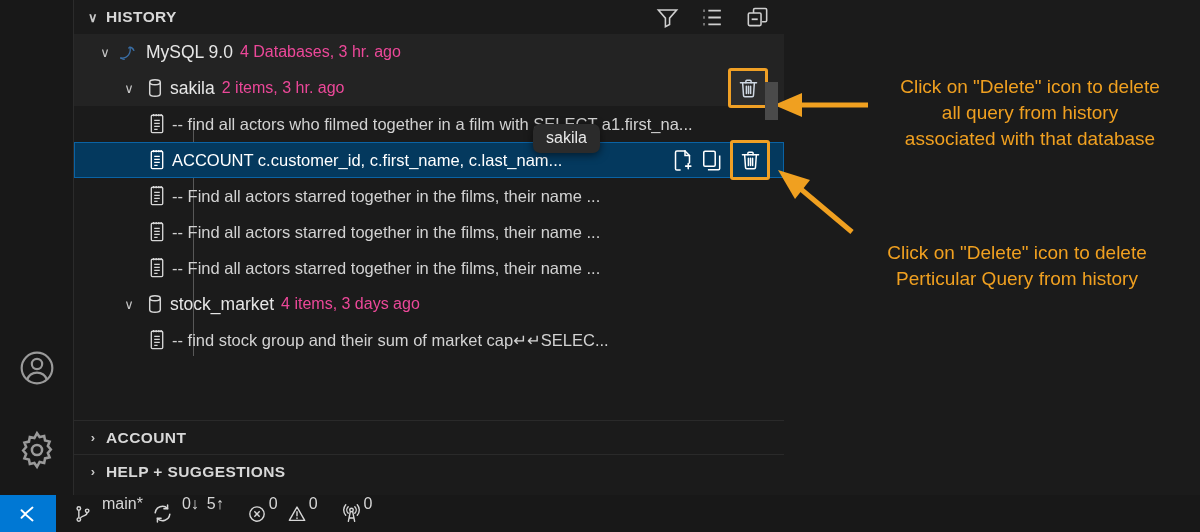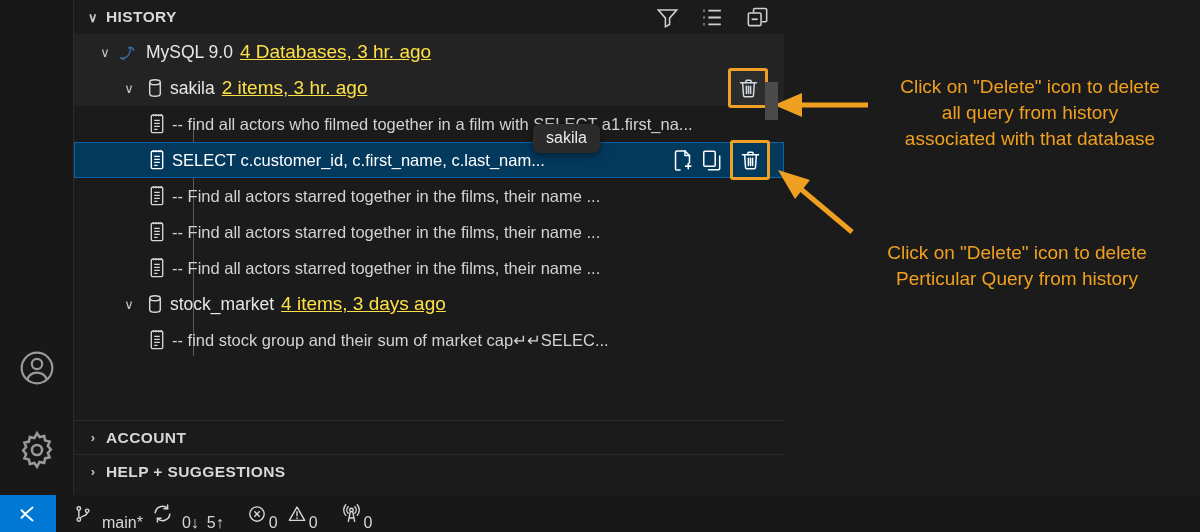--- a/index.html
+++ b/index.html
@@ -56,21 +56,21 @@
   }
   .row.conn { background: #232323; }
   .row.selected { background: #04395e; outline: 1px solid #0a63a5; outline-offset: -1px; }
 
   .twisty {
     width: 22px; height: 36px; display: flex; align-items: center; justify-content: center;
     color: #c6c6c6; font-size: 13px; flex: 0 0 22px;
   }
   .row-icon { width: 30px; display:flex; align-items:center; justify-content:center; flex:0 0 30px; }
   .label-main { font-size: 17.5px; color: #e6e6e6; }
-  .label-sub  { font-size: 19px; color: #fde047; margin-left: 7px; text-decoration: underline; }
+  .label-sub  { font-size: 16px; color: #ec4899; margin-left: 7px; }
   .query-text {
     font-size: 16.5px; color: #d2d2d2;
     overflow: hidden; text-overflow: clip;
   }
   .row.selected .query-text { color: #ffffff; }
 
   .row-actions { position: absolute; display: flex; align-items: center; gap: 8px; }
 
   
   .hl-box {
@@ -119,21 +119,21 @@
   .status-bar {
     position: absolute; left: 0; bottom: 0; width: 1200px; height: 37px;
     background: #181818; display: flex; align-items: center;
     color: #d6d6d6; font-size: 16px;
   }
   .remote-badge {
     width: 56px; height: 37px; background: #0078d4;
     display: flex; align-items: center; justify-content: center; color: #fff;
   }
   .sb-item { display: flex; align-items: center; gap: 6px; height: 37px; padding: 0 9px; }
-  .sb-group { display: flex; align-items: flex-end; }
+  .sb-group { display: flex; align-items: flex-start; }
   .sb-sep { width: 14px; }
 </style>
 </head>
 <body>
 
 <div id="root">
 
   <div class="activity-bar">
     <div class="activity-icon account">
       <svg width="40" height="40" viewBox="0 0 24 24" fill="none" stroke="currentColor" stroke-width="1.3">
@@ -232,21 +232,21 @@
       </div>
 
       <div class="row selected" style="padding-left:68px;">
         <span class="row-icon">
           <svg width="22" height="24" viewBox="0 0 20 24" fill="none" stroke="#ffffff" stroke-width="1.35">
             <rect x="4.3" y="3.2" width="11.4" height="17.4" rx="1.1"></rect>
             <path d="M6.6 2.1v2.2M9.2 2.1v2.2M11.8 2.1v2.2M14.1 2.1v2.2" stroke-width="1.25"></path>
             <path d="M7.2 8.4h5.6M7.2 11.4h5.6M7.2 14.4h5.6M7.2 17.3h3.4" stroke-width="1.25"></path>
           </svg>
         </span>
-        <span class="query-text">SELECT c.customer_id, c.first_name, c.last_nam...</span>
+        <span class="query-text">ACCOUNT c.customer_id, c.first_name, c.last_nam...</span>
         <div class="row-actions" style="right:14px; gap:5px;">
           <span class="icon-btn">
             <svg width="25" height="25" viewBox="0 0 24 24" fill="none" stroke="#ffffff" stroke-width="1.45" stroke-linecap="round">
               <path d="M14.4 2.9H6.6a1.3 1.3 0 0 0-1.3 1.3v15.6a1.3 1.3 0 0 0 1.3 1.3h3.1"></path>
               <path d="M14.4 2.9l4.3 4.3v7.2"></path>
               <path d="M14.4 2.9v4.3h4.3"></path>
               <path d="M15 17.4h5M17.5 14.9v5"></path>
             </svg>
           </span>
           <span class="icon-btn">

